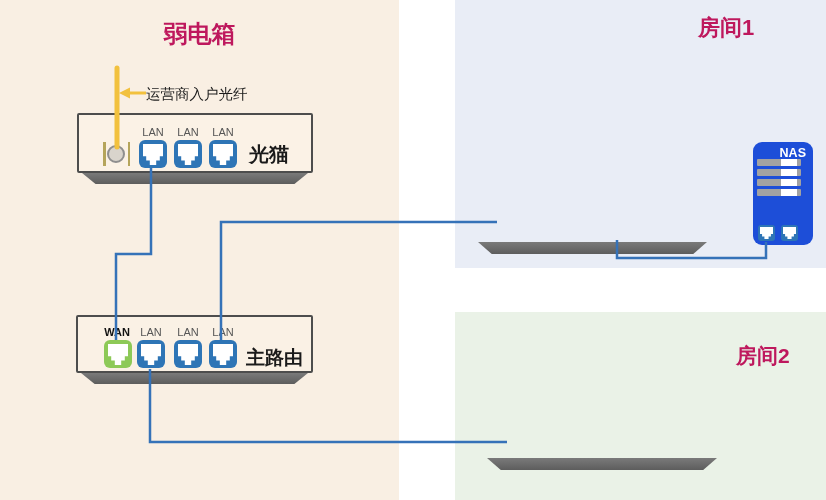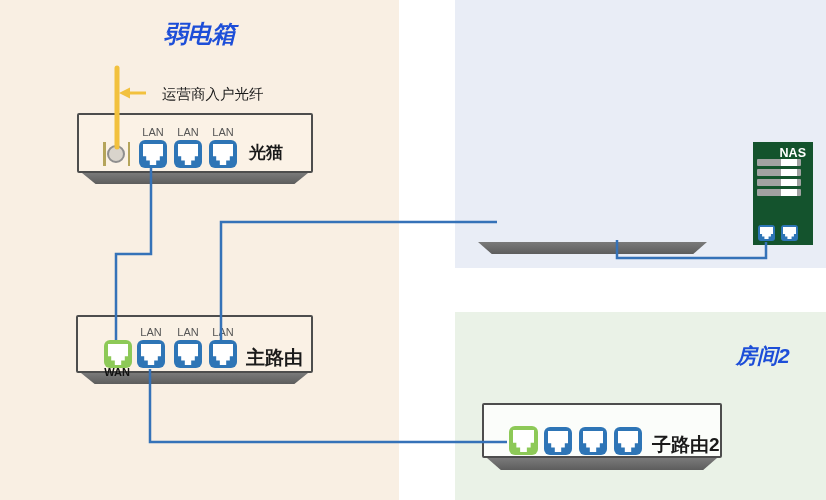--- a/index.html
+++ b/index.html
@@ -5,21 +5,21 @@
   html,body{margin:0;padding:0;background:#ffffff;font-family:"Liberation Sans","DejaVu Sans",sans-serif;}
   #canvas{position:relative;width:826px;height:500px;background:#ffffff;overflow:hidden;}
 
   .panel{position:absolute;z-index:1;}
   .panel-weak{left:0;top:0;width:399px;height:500px;background:#F9EFE3;}
   .panel-room1{left:455px;top:0;width:371px;height:268px;background:#E9EDF6;}
   .panel-room2{left:455px;top:312px;width:371px;height:188px;background:#EAF2E7;}
 
   .watermark{position:absolute;left:568px;top:0px;z-index:2;font-size:42px;color:#C5C8CE;letter-spacing:1px;}
 
-  .title{position:absolute;z-index:4;color:#1d4ed8;font-weight:bold;font-style:italic;}
+  .title{position:absolute;z-index:4;color:#be185d;font-weight:bold;}
   .title-weak{left:0;top:18px;width:399px;text-align:center;font-size:24px;}
   .title-room1{left:698px;top:13px;font-size:22px;}
   .title-room2{left:736px;top:342px;font-size:21px;}
 
   .device{position:absolute;z-index:3;border:2px solid #4D4D4D;box-sizing:border-box;border-radius:2px;}
   .dev-modem{left:77px;top:113px;width:236px;height:60px;background:#FBF2E6;}
   .dev-main{left:76px;top:315px;width:237px;height:58px;background:#FAF1E5;}
   .dev-sub1{left:473px;top:182px;width:239px;height:60px;background:#FEFEFE;}
   .dev-sub2{left:482px;top:403px;width:240px;height:55px;background:#FBFDFA;}
 
@@ -34,47 +34,48 @@
   .port.green{background:#8DC957;color:#8DC957;}
   .jack{position:absolute;left:4px;right:4px;top:4px;bottom:3px;background:#ffffff;
         clip-path:polygon(0 0,100% 0,100% 58%,84% 58%,84% 79%,66% 79%,66% 100%,34% 100%,34% 79%,16% 79%,16% 58%,0 58%);}
   .pins{position:absolute;top:7px;left:50%;width:11px;height:3px;margin-left:-5.5px;
         background:repeating-linear-gradient(90deg,currentColor 0 1.5px,rgba(0,0,0,0) 1.5px 3px);}
   .port.small{width:17px;height:16px;border-radius:3px;}
   .port.small .jack{left:2px;right:2px;top:2px;bottom:2px;}
   .port.small .pins{top:4px;width:8px;height:2px;margin-left:-4px;}
 
   .port-label{position:absolute;width:34px;text-align:center;font-size:11px;color:#565656;}
-  .port-label.wan{color:#111;font-weight:bold;margin-top:40px;}
+  .port-label.wan{color:#111;font-weight:bold;}
   .dev-label{position:absolute;font-weight:bold;color:#1a1a1a;}
 
   .fiber-port{position:absolute;width:27px;height:28px;}
   .fiber-port .bar{position:absolute;top:2px;width:2.5px;height:24px;background:#B5A55B;}
   .fiber-port .ring{position:absolute;left:4px;top:5px;width:14px;height:14px;border-radius:50%;
         background:#D9D4CC;border:2.5px solid #8F8F8F;}
 
-  .nas{position:absolute;z-index:3;left:753px;top:142px;width:60px;height:103px;background:#14532d;border-radius:0;}
+  .nas{position:absolute;z-index:3;left:753px;top:142px;width:60px;height:103px;background:#1d4ed8;border-radius:9px;}
   .nas-label{position:absolute;top:4px;right:7px;color:#ffffff;font-weight:bold;font-size:12.5px;}
   .bay{position:absolute;left:4px;width:44px;height:7px;border-radius:1px;
        background:linear-gradient(90deg,#A2A2A2 0 55%,#ffffff 55% 92%,#A2A2A2 92%);}
 
   .cables{position:absolute;left:0;top:0;z-index:5;pointer-events:none;}
-  .fiber-label{position:absolute;z-index:6;left:162px;top:85px;font-size:14.5px;color:#1a1a1a;}
+  .fiber-label{position:absolute;z-index:6;left:146px;top:85px;font-size:14.5px;color:#1a1a1a;}
 </style>
 </head>
 <body>
 
 <div id="canvas">
 
   <div class="panel panel-weak"></div>
   <div class="panel panel-room1"></div>
   <div class="panel panel-room2"></div>
 
 
   <div class="title title-weak">弱电箱</div>
+  <div class="title title-room1">房间1</div>
   <div class="title title-room2">房间2</div>
 
   <div class="base" style="left:82px;top:173px;width:226px;height:11px;"></div>
   <div class="device dev-modem">
     <div class="fiber-port" style="left:24px;top:25px;">
       <span class="bar" style="left:0;"></span>
       <span class="ring"></span>
       <span class="bar" style="right:0;"></span>
     </div>
     <div class="port-label" style="left:57px;top:11px;">LAN</div>
@@ -85,21 +86,21 @@
         <span class="jack"></span>
       </div>
     <div class="port blue" style="left:95px;top:25px;">
         <span class="pins"></span>
         <span class="jack"></span>
       </div>
     <div class="port blue" style="left:130px;top:25px;">
         <span class="pins"></span>
         <span class="jack"></span>
       </div>
-    <div class="dev-label" style="left:170px;top:26px;font-size:17px;">光猫</div>
+    <div class="dev-label" style="left:170px;top:26px;font-size:20px;">光猫</div>
   </div>
 
   <div class="antenna" style="left:77px;top:262px;height:53px;"></div>
   <div class="antenna" style="left:295px;top:262px;height:53px;"></div>
   <div class="base" style="left:81px;top:373px;width:227px;height:11px;"></div>
   <div class="device dev-main">
     <div class="port-label wan" style="left:22px;top:9px;">WAN</div>
     <div class="port-label" style="left:56px;top:9px;">LAN</div>
     <div class="port-label" style="left:93px;top:9px;">LAN</div>
     <div class="port-label" style="left:128px;top:9px;">LAN</div>
@@ -122,39 +123,20 @@
     <div class="dev-label" style="left:168px;top:28px;font-size:19px;">主路由</div>
   </div>
 
   <div class="antenna" style="left:474px;top:128px;height:54px;"></div>
   <div class="antenna" style="left:693px;top:128px;height:54px;"></div>
   <div class="base" style="left:478px;top:242px;width:229px;height:12px;"></div>
 
   <div class="antenna" style="left:483px;top:348px;height:55px;"></div>
   <div class="antenna" style="left:704px;top:348px;height:55px;"></div>
   <div class="base" style="left:487px;top:458px;width:230px;height:12px;"></div>
-  <div class="device dev-sub2">
-    <div class="port green big" style="left:25px;top:21px;">
-        <span class="pins"></span>
-        <span class="jack"></span>
-      </div>
-    <div class="port blue" style="left:60px;top:22px;">
-        <span class="pins"></span>
-        <span class="jack"></span>
-      </div>
-    <div class="port blue" style="left:95px;top:22px;">
-        <span class="pins"></span>
-        <span class="jack"></span>
-      </div>
-    <div class="port blue" style="left:130px;top:22px;">
-        <span class="pins"></span>
-        <span class="jack"></span>
-      </div>
-    <div class="dev-label" style="left:168px;top:27px;font-size:19px;">子路由2</div>
-  </div>
 
   <div class="nas">
     <div class="nas-label">NAS</div>
     <div class="bay" style="top:17px;"></div>
     <div class="bay" style="top:27px;"></div>
     <div class="bay" style="top:37px;"></div>
     <div class="bay" style="top:47px;"></div>
     <div class="port blue small" style="left:5px;top:83px;">
         <span class="pins"></span>
         <span class="jack"></span>

